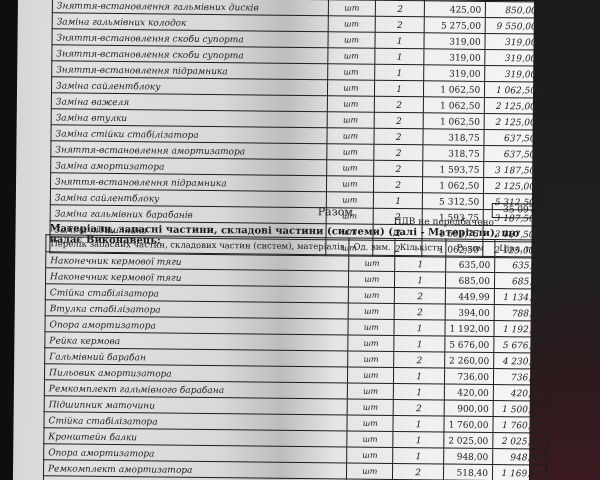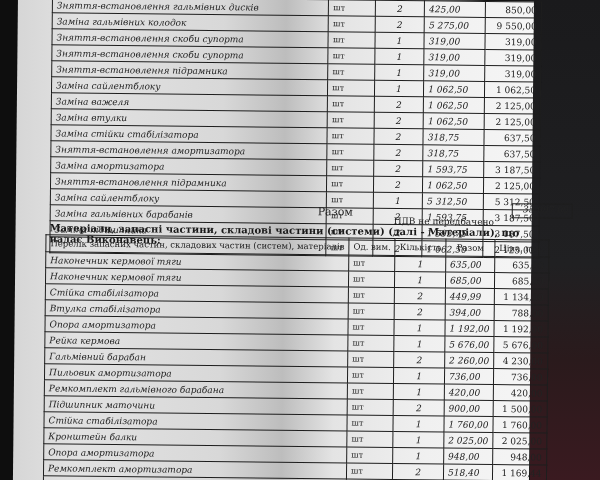--- a/index.html
+++ b/index.html
@@ -18,28 +18,28 @@
     background: linear-gradient(90deg, #d6d6d6 0%, #e2e2e2 12%, #d8d8d8 40%, #bdbdbd 52%, #e4e4e4 62%, #f0f0f0 80%, #f5f5f5 100%);
     transform: rotate(0.6deg); transform-origin: top left;
   }
   table { border-collapse: collapse; position: absolute; }
   td, th {
     border: 1px solid #1e1e1e; padding: 0 4px; height: 15px;
     font-size: 9px; color: #222; white-space: nowrap; overflow: hidden;
   }
   .works { left: 34px; top: 0; width: 490px; }
   .works td.name { width: 300px; font-style: italic; font-family: "DejaVu Serif", serif; }
-  td.unit { width: 50px; text-align: left; font-size: 8px; }
+  td.unit { width: 50px; text-align: center; font-style: italic; font-size: 8px; }
   td.qty { width: 58px; text-align: center; font-style: italic; }
-  td.num { width: 58px; text-align: left; font-style: italic; }
-  td.sum { width: 50px; text-align: right; }
+  td.num { width: 58px; text-align: right; }
+  td.sum { width: 50px; text-align: right; font-style: italic; }
   .total-row { position: absolute; left: 302px; top: 206px; font-size: 11px; color:#222; }
   .total-box {
-    position: absolute; left: 496px; top: 202px; width: 56px; height: 13px;
-    border: 1px solid #1e1e1e; font-size: 9px; font-style: italic; text-align: right; padding-right: 3px; color:#222;
+    position: absolute; left: 476px; top: 202px; width: 56px; height: 13px;
+    border: 1px solid #1e1e1e; font-size: 9px; text-align: right; padding-right: 3px; color:#222;
   }
   .vat { position: absolute; left: 378px; top: 216px; font-size: 9px; color:#222; }
   .section-title {
     position: absolute; left: 34px; top: 226px; font-size: 10px; font-weight: bold; color: #1a1a1a;
   }
   .materials { left: 30px; top: 238px; width: 494px; }
   .materials th { font-weight: normal; font-size: 8.5px; text-align: center; height: 16px; }
   .materials td.name { width: 298px; font-style: italic; }
 </style>
 </head>

